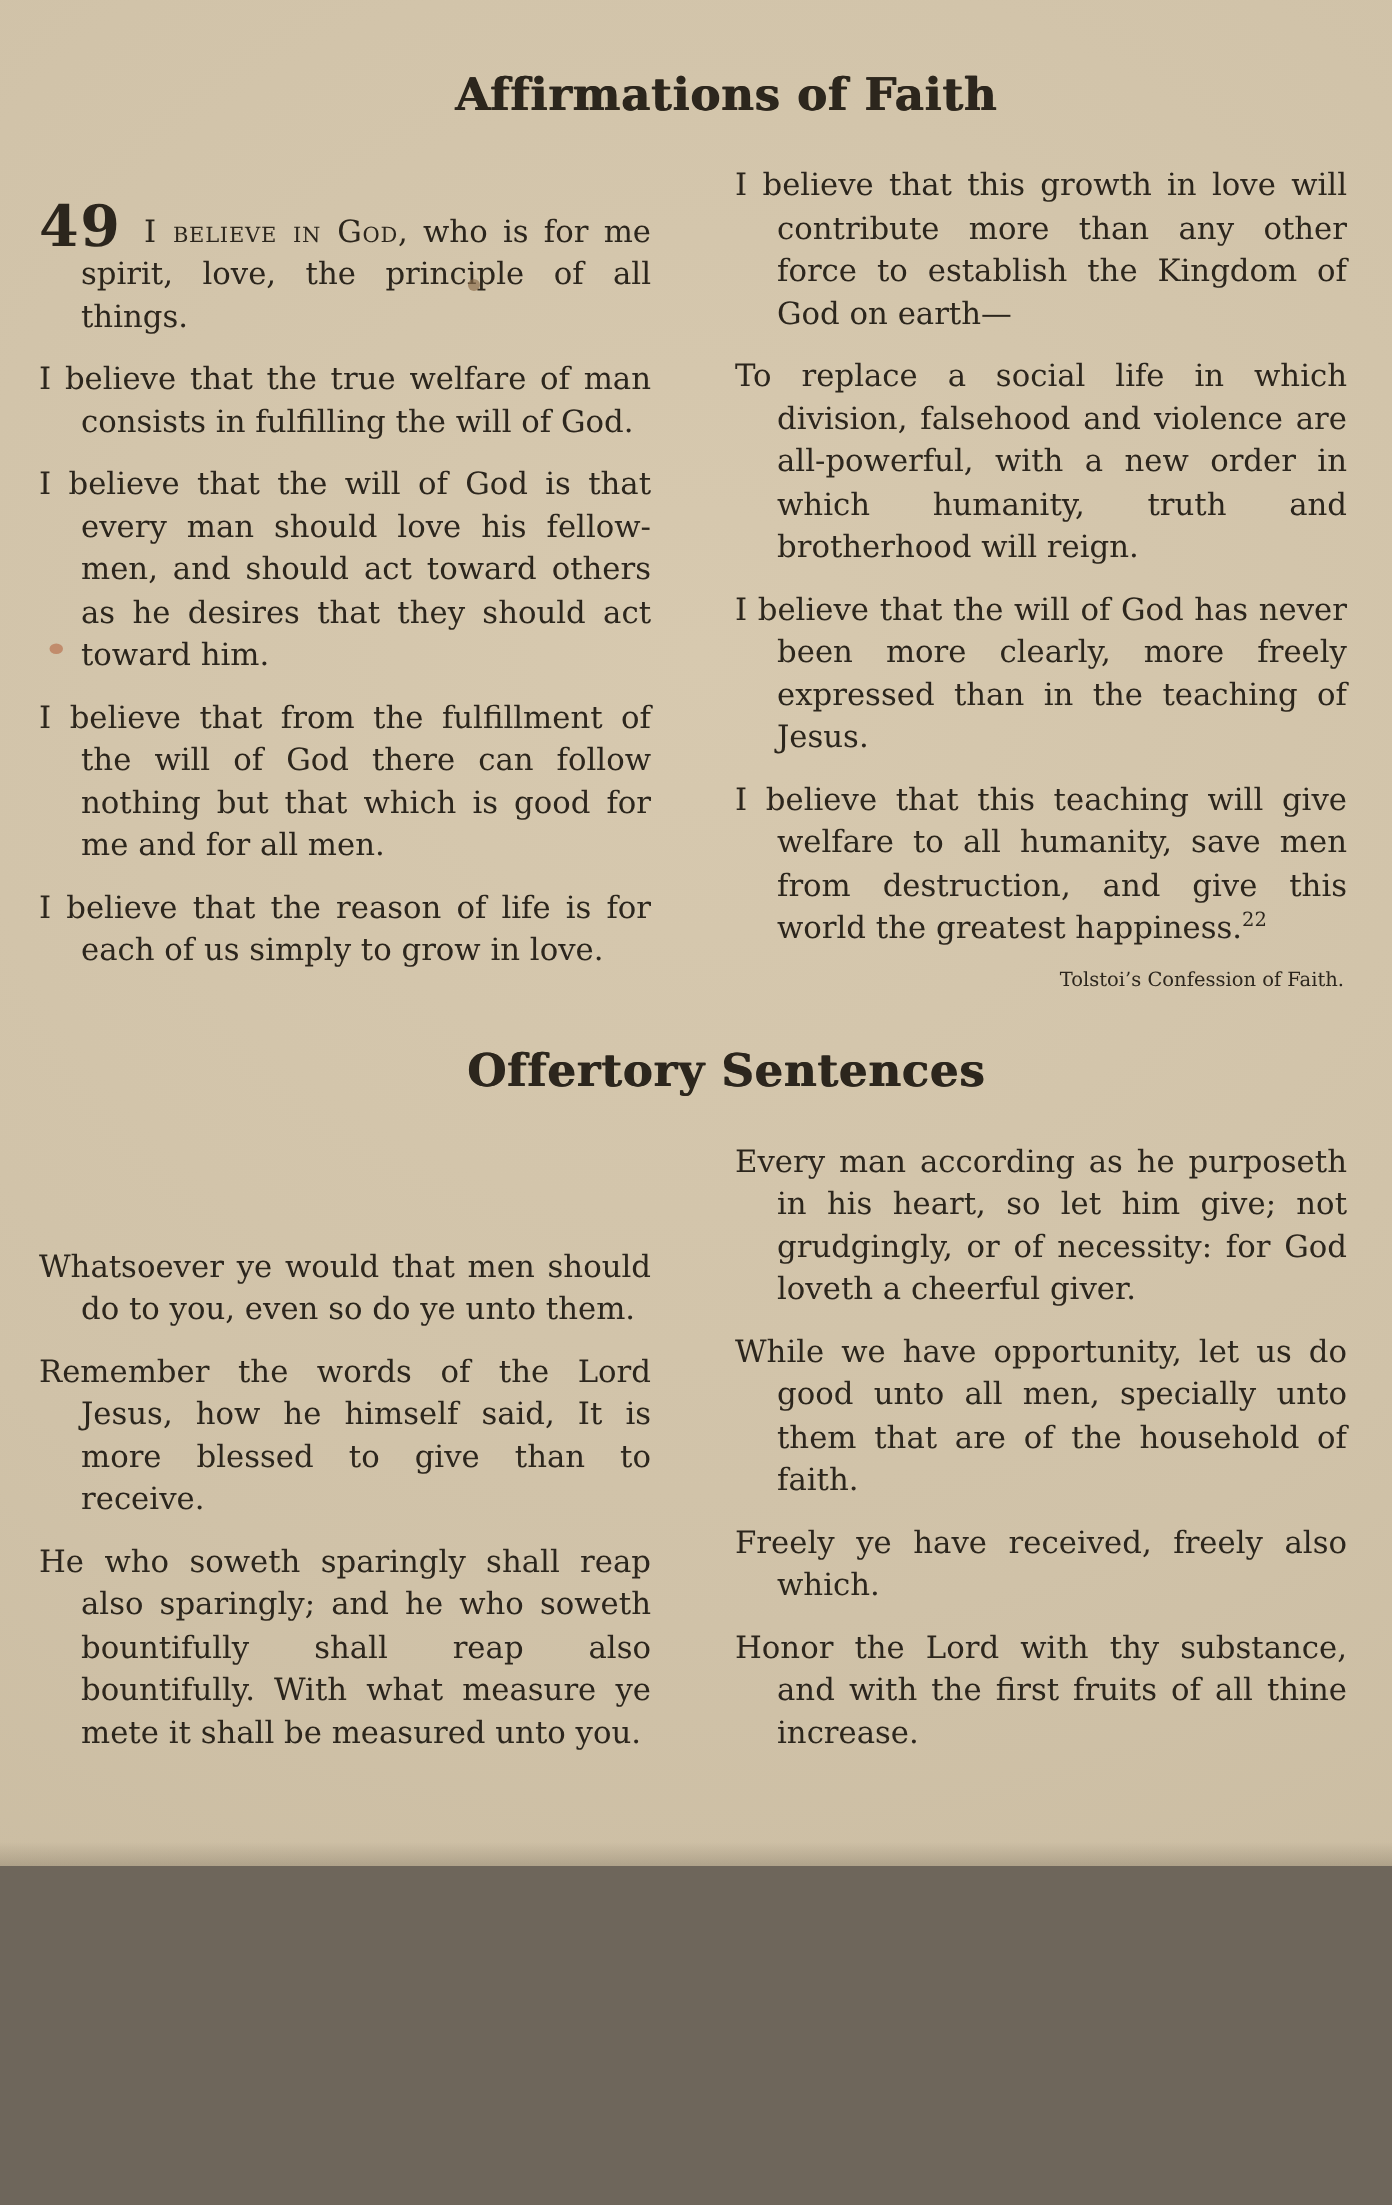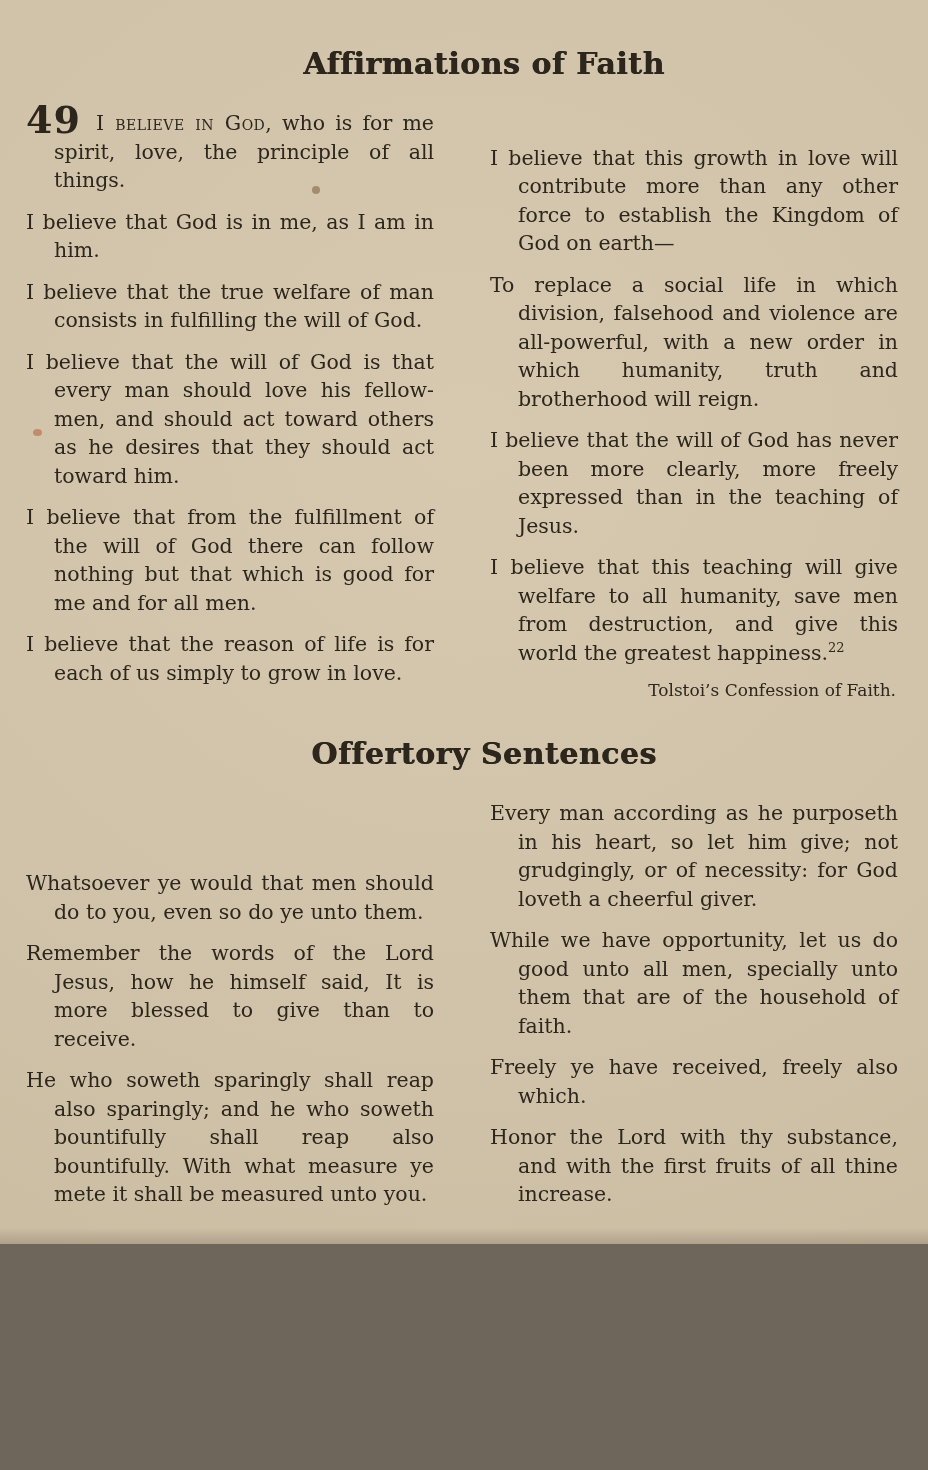--- a/index.html
+++ b/index.html
@@ -34,21 +34,21 @@
     margin:0 0 13px 0;font-size:20.5px;line-height:28.5px;
     text-align:justify;padding-left:28px;text-indent:-28px;
   }
   .para.lead-para{text-indent:42px;position:relative;}
   .item-number{
     position:absolute;left:0;top:-3px;font-size:38px;font-weight:bold;
     letter-spacing:1px;text-indent:0;
   }
   .smallcaps{font-variant:small-caps;letter-spacing:0.5px;}
   sup{font-size:13px;line-height:0;vertical-align:super;}
-  .attribution{font-size:17px;text-align:right;margin:0 2px 0 0;}
+  .attribution{font-size:13px;text-align:right;margin:0 2px 0 0;}
   .page-number{
     position:absolute;left:0;right:0;top:1422px;text-align:left;
     font-size:16px;font-weight:bold;letter-spacing:1px;
   }
   .speck{position:absolute;border-radius:50%;pointer-events:none;}
   .speck-1{left:312px;top:186px;width:8px;height:8px;background:#8a6b4a;opacity:.65;}
   .speck-2{left:33px;top:429px;width:9px;height:7px;background:#b0542e;opacity:.5;}
 </style>
 </head>
 <body>
@@ -56,21 +56,20 @@
 <div class="page">
   <div class="content">
 
     <div class="title">Affirmations of Faith</div>
 
     <div class="columns">
       <div class="col">
         <p class="para lead-para">
           <span class="item-number">49</span><span class="smallcaps">I believe in God</span><span>, who is for me spirit, love, the principle of all things.</span>
         </p>
-        <p class="para">I believe that God is in me, as I am in him.</p>
         <p class="para">I believe that the true welfare of man consists in fulfilling the will of God.</p>
         <p class="para">I believe that the will of God is that every man should love his fellow-men, and should act toward others as he desires that they should act toward him.</p>
         <p class="para">I believe that from the fulfillment of the will of God there can follow nothing but that which is good for me and for all men.</p>
         <p class="para">I believe that the reason of life is for each of us simply to grow in love.</p>
       </div>
       <div class="col">
         <p class="para">I believe that this growth in love will contribute more than any other force to establish the Kingdom of God on earth—</p>
         <p class="para">To replace a social life in which division, falsehood and violence are all-powerful, with a new order in which humanity, truth and brotherhood will reign.</p>
         <p class="para">I believe that the will of God has never been more clearly, more freely expressed than in the teaching of Jesus.</p>
         <p class="para">

